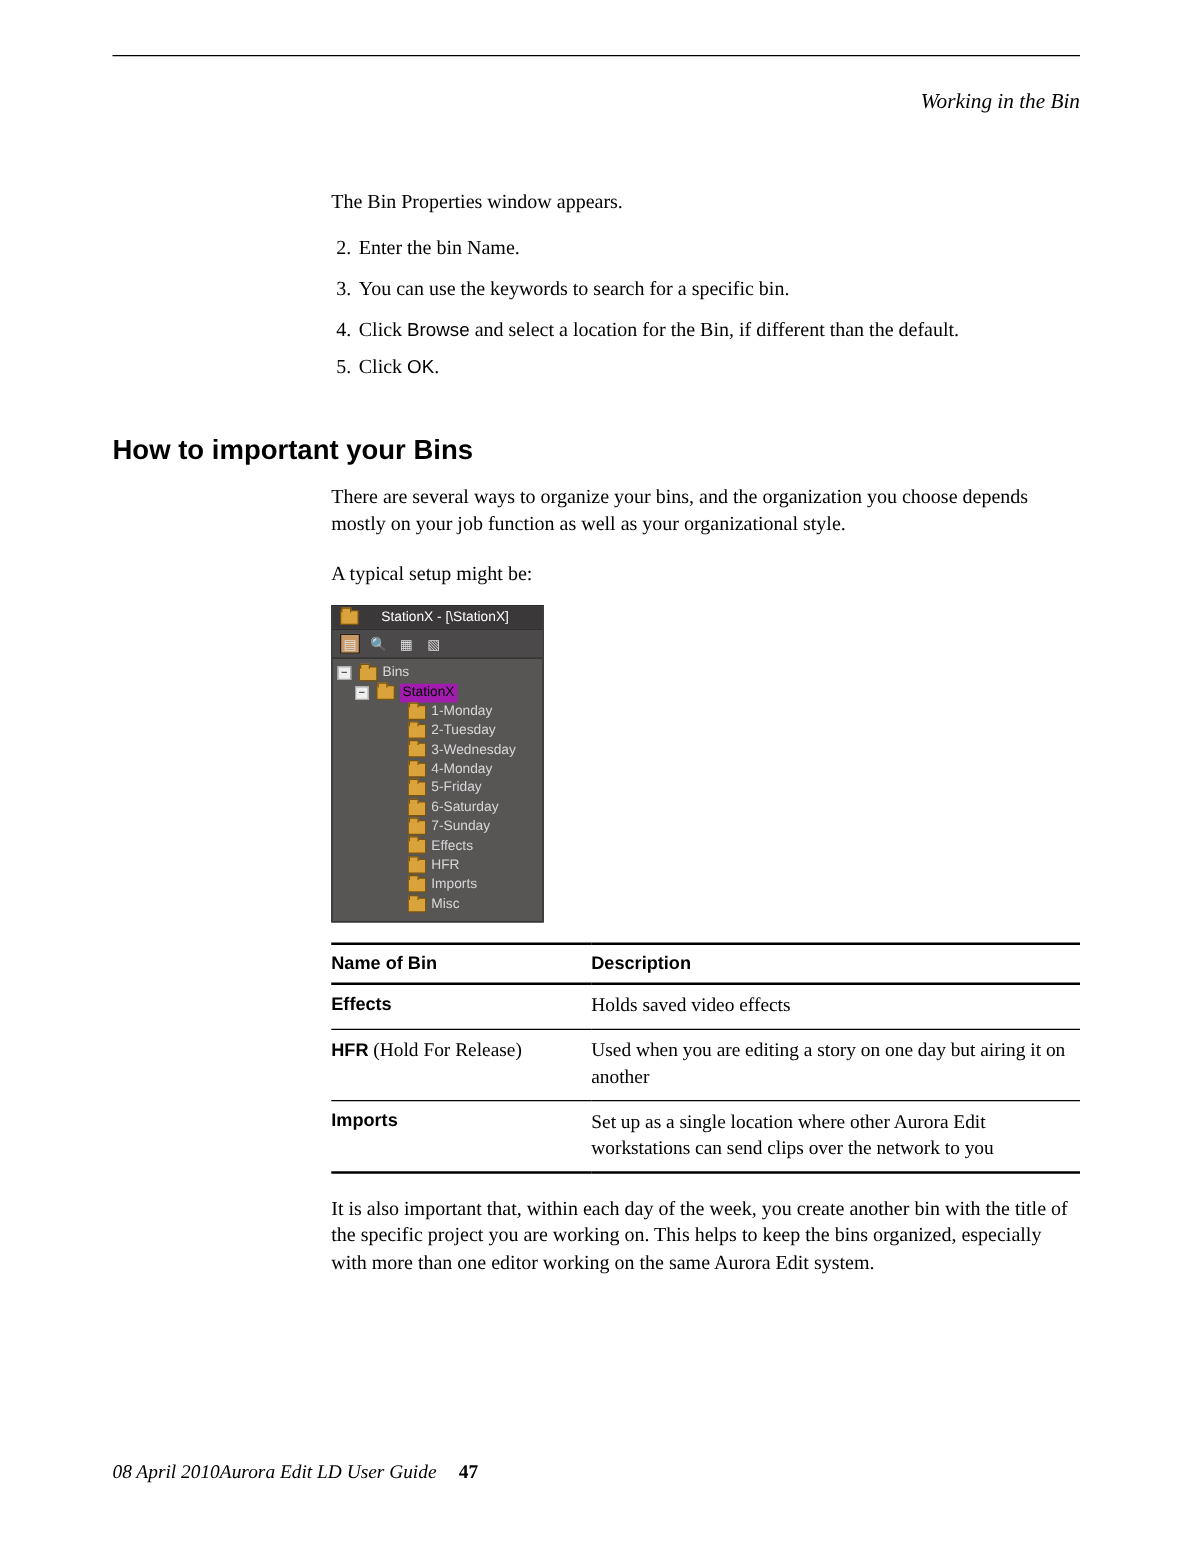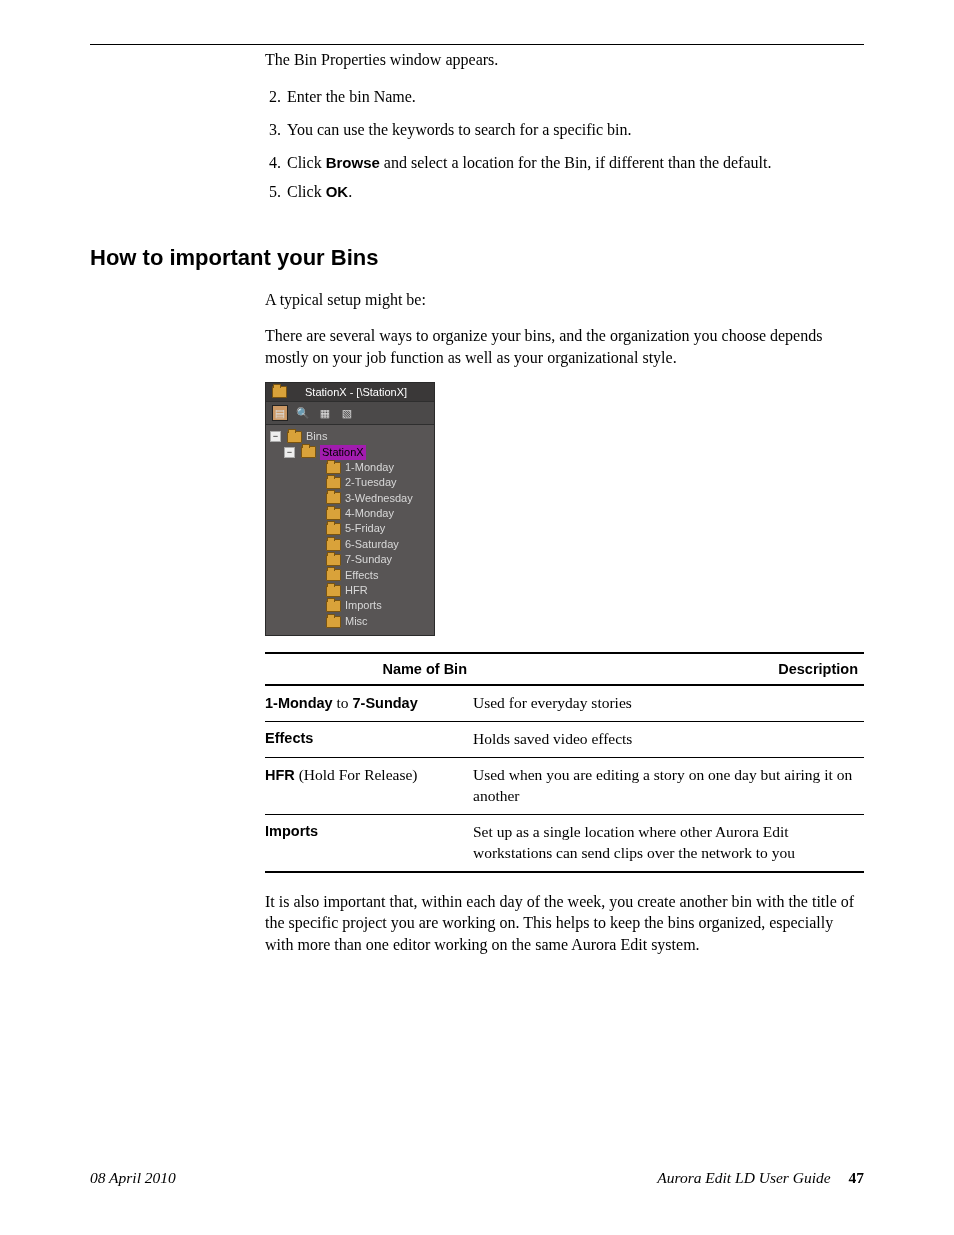--- a/index.html
+++ b/index.html
@@ -43,21 +43,21 @@
     margin-bottom: 6px;
     padding-left: 2px;
     line-height: 1.45;
   }
   ol.steps li .sub {
     margin-top: 10px;
     margin-bottom: 10px;
   }
   .sans-bold {
     font-family: Arial, Helvetica, sans-serif;
-    font-weight: bold;
+    font-weight: normal;
     font-size: 15px;
   }
   h2.section {
     font-family: Arial, Helvetica, sans-serif;
     font-weight: bold;
     font-size: 22px;
     margin: 42px 0 14px 0;
   }
   
   .tree-panel {
@@ -147,21 +147,21 @@
   
   table.bin-table {
     width: 100%;
     border-collapse: collapse;
     font-size: 15.5px;
   }
   table.bin-table th {
     font-family: Arial, Helvetica, sans-serif;
     font-weight: bold;
     font-size: 14.5px;
-    text-align: right;
+    text-align: left;
     padding: 7px 6px 7px 0;
     border-top: 2px solid #000;
     border-bottom: 2px solid #000;
   }
   table.bin-table td {
     padding: 7px 8px 7px 0;
     border-bottom: 1px solid #000;
     vertical-align: top;
     line-height: 1.35;
   }
@@ -180,41 +180,42 @@
     font-family: "Times New Roman", serif;
     font-weight: normal;
     font-size: 15.5px;
   }
   .footer {
     position: absolute;
     bottom: 48px;
     left: 90px;
     right: 90px;
     display: flex;
-    justify-content: space-between;
+    justify-content: flex-start;
     align-items: baseline;
     font-size: 15.5px;
   }
   .footer .left {
     font-style: italic;
   }
   .footer .right {
     font-style: italic;
   }
   .footer .pn {
     font-style: normal;
     font-weight: bold;
     margin-left: 14px;
   }
 </style>
 </head>
 <body>
 
 <div class="page">
   <div class="rule-top"></div>
+  <div class="running-head">Working in the Bin</div>
 
   <div class="body-indent">
     <div class="para">The Bin Properties window appears.</div>
 
     <ol class="steps" start="2">
       <li>
         <span>Enter the bin Name.</span>
       </li>
       <li>
         <div class="sub">You can use the keywords to search for a specific bin.</div>
@@ -224,22 +225,22 @@
       </li>
       <li>
         <span>Click </span><span class="sans-bold">OK</span><span>.</span>
       </li>
     </ol>
   </div>
 
   <h2 class="section">How to important your Bins</h2>
 
   <div class="body-indent">
+    <div class="para">There are several ways to organize your bins, and the organization you choose depends mostly on your job function as well as your organizational style.</div>
     <div class="para" style="margin-top:18px">A typical setup might be:</div>
-    <div class="para">There are several ways to organize your bins, and the organization you choose depends mostly on your job function as well as your organizational style.</div>
 
     <div class="tree-panel">
       <div class="tree-title">
         <span class="fld"></span>
         <span>StationX - [\StationX]</span>
       </div>
       <div class="tree-toolbar">
         <span class="tb-btn" style="background:#c96;border:1px solid #222">▤</span>
         <span class="tb-btn">🔍</span>
         <span class="tb-btn">▦</span>
@@ -305,24 +306,20 @@
 
     <table class="bin-table">
       <thead>
         <tr>
           <th>Name of Bin</th>
           <th>Description</th>
         </tr>
       </thead>
       <tbody>
         <tr>
-          <td class="name"><span class="b">1-Monday</span><span class="r"> to </span><span class="b">7-Sunday</span></td>
-          <td>Used for everyday stories</td>
-        </tr>
-        <tr>
           <td class="name"><span class="b">Effects</span></td>
           <td>Holds saved video effects</td>
         </tr>
         <tr>
           <td class="name"><span class="b">HFR</span><span class="r"> (Hold For Release)</span></td>
           <td>Used when you are editing a story on one day but airing it on another</td>
         </tr>
         <tr>
           <td class="name"><span class="b">Imports</span></td>
           <td>Set up as a single location where other Aurora Edit workstations can send clips over the network to you</td>

